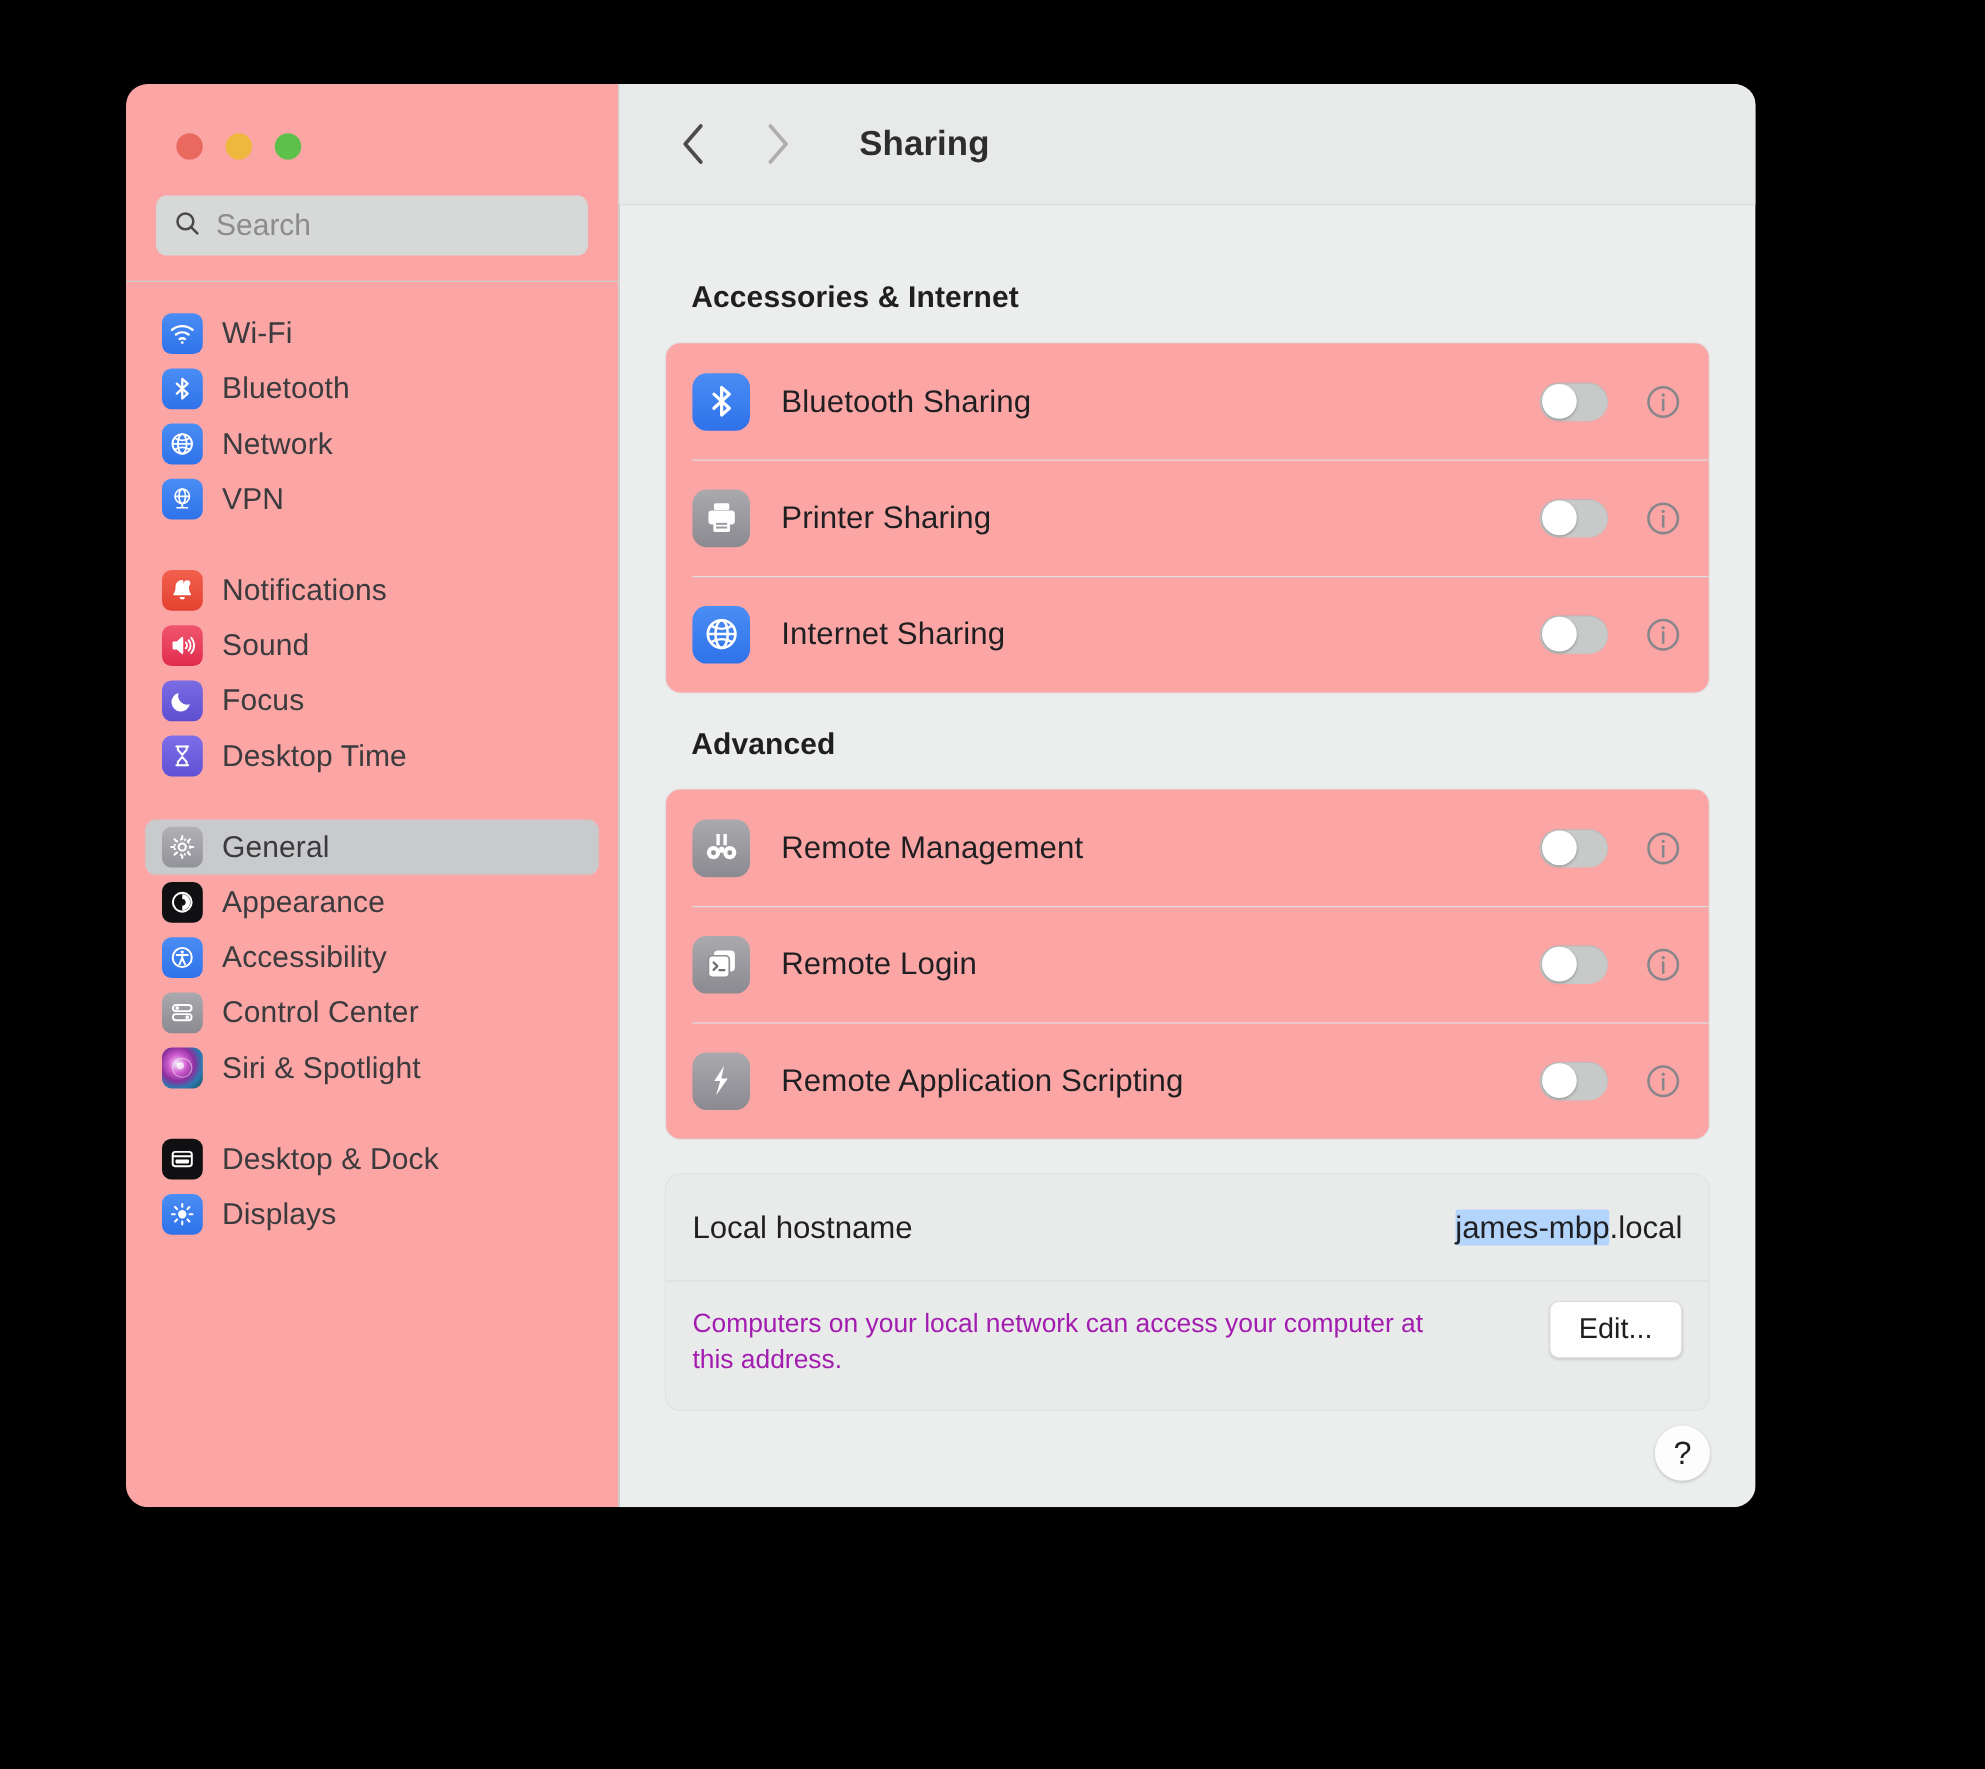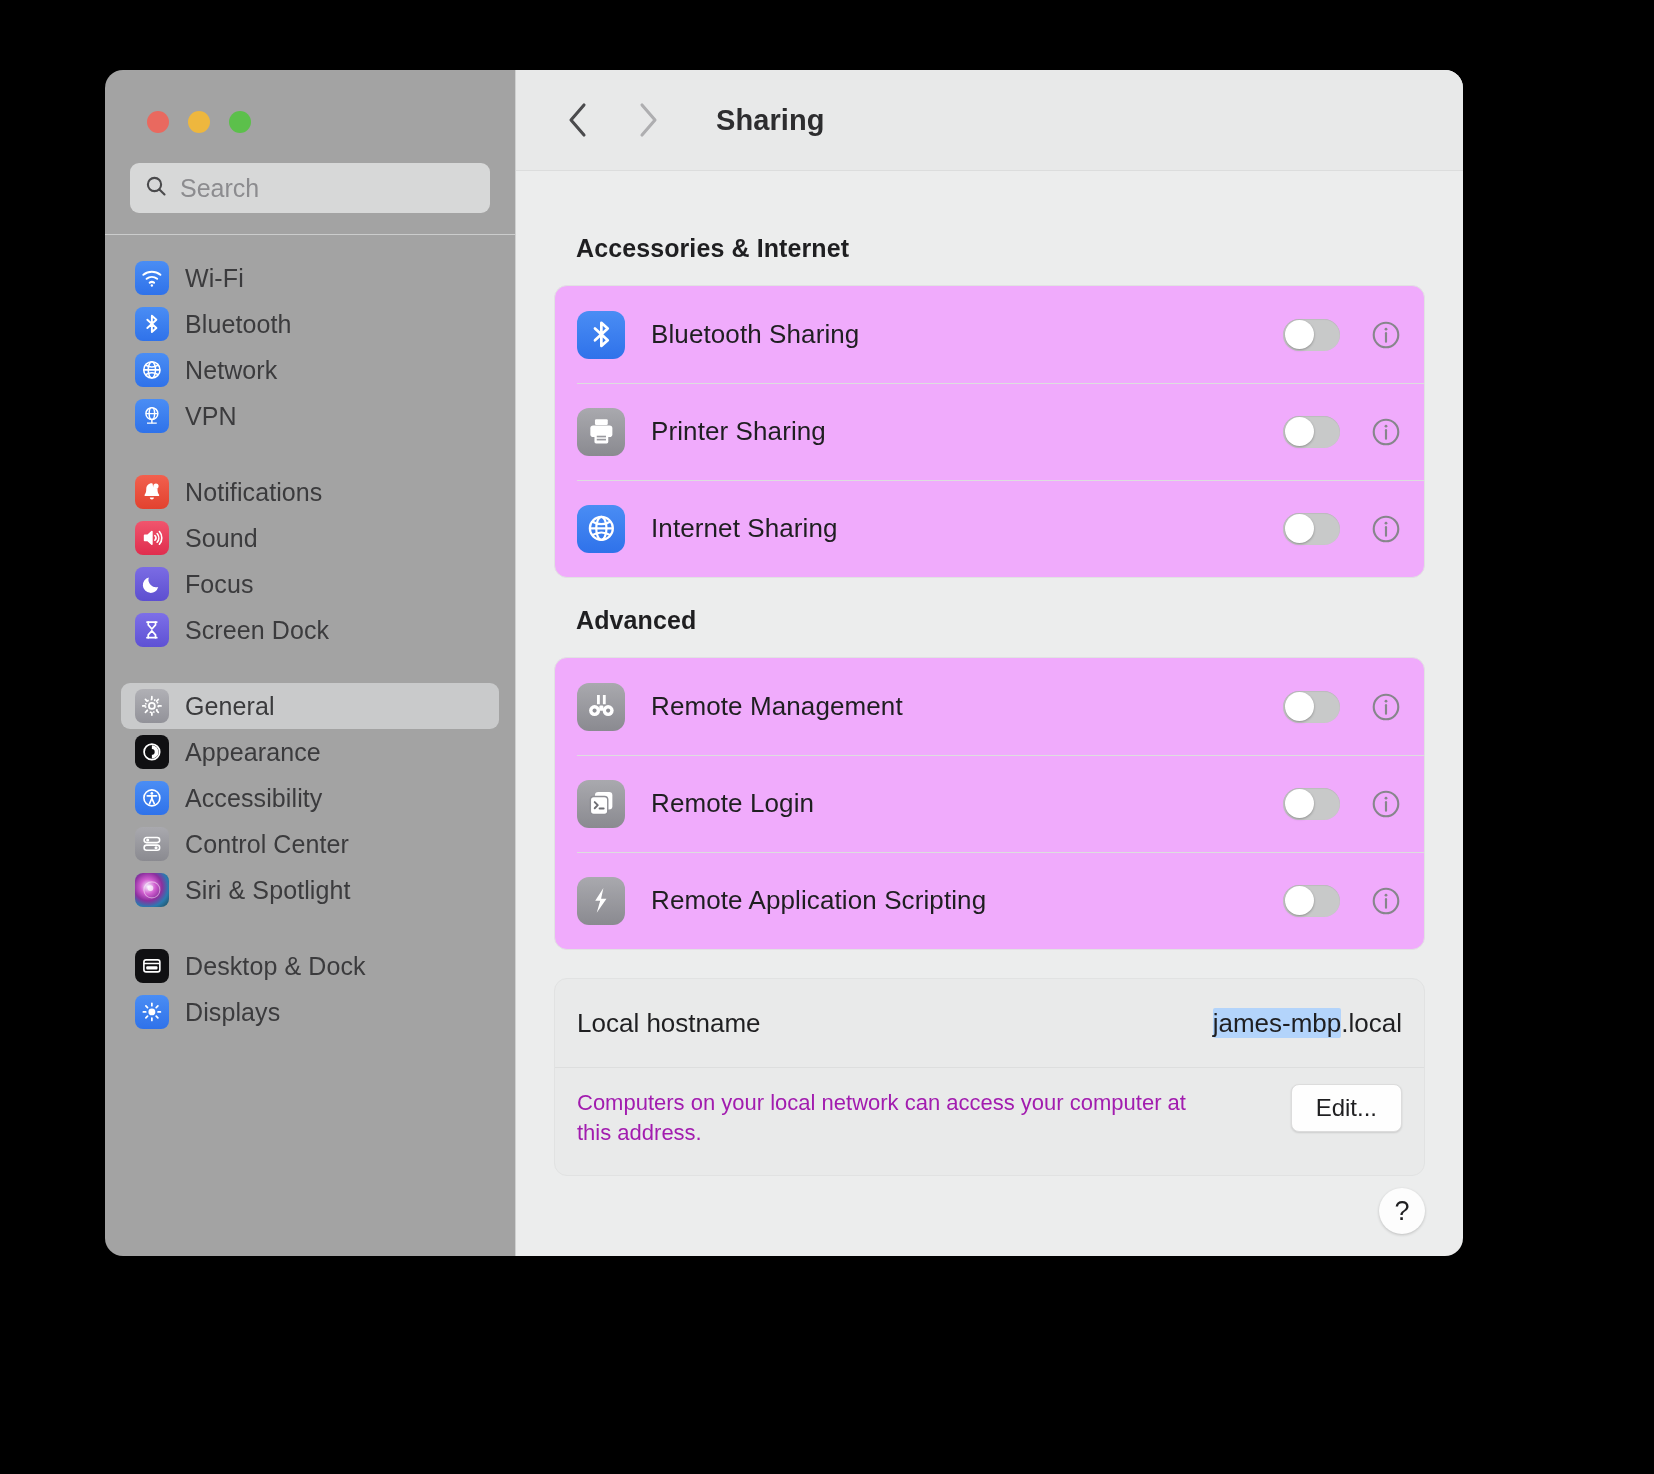--- a/index.html
+++ b/index.html
@@ -18,21 +18,21 @@
     width: 1358px; height: 1186px;
     border-radius: 18px;
     overflow: hidden;
     display: flex;
     box-shadow: 0 22px 60px rgba(0,0,0,.45);
   }
 
   
   #sidebar {
     width: 411px;
-    background: #a3a3a3;
+    background: #fca5a5;
     display: flex;
     flex-direction: column;
     border-right: 1px solid #cfd0d0;
     position: relative;
   }
   .traffic {
     display: flex; gap: 19px;
     padding: 41px 0 0 42px;
   }
   .light { width: 22px; height: 22px; border-radius: 50%; }
@@ -142,21 +142,21 @@
   .section-title {
     font-size: 25px;
     font-weight: bold;
     color: #1f1f21;
     margin: 28px 0 22px 22px;
     letter-spacing: .1px;
   }
   .section-title.first { margin-top: 50px; }
 
   .card {
-    background: #f0abfc;
+    background: #fca5a5;
     border: 1px solid #e1e2e2;
     border-radius: 13px;
     overflow: hidden;
   }
   .row {
     display: flex; align-items: center;
     height: 97px;
     padding: 0 22px 0 22px;
     position: relative;
   }
@@ -380,21 +380,21 @@
           </div>
           <div class="sb-item">
             <span class="sb-icon" style="width:34px;height:34px;flex:0 0 34px;border-radius:8px;background:linear-gradient(180deg,#7d6fe8,#5e51d4);">
        <svg width="21.76" height="21.76" viewBox="0 0 24 24" fill="none" stroke="#fff" stroke-width="1.9" stroke-linecap="round" stroke-linejoin="round">
         <line x1="6.6" y1="3.4" x2="17.4" y2="3.4"></line>
                 <line x1="6.6" y1="20.6" x2="17.4" y2="20.6"></line>
         <path d="M8 3.4v3.1L12 11l4-4.5V3.4"></path>
                 <path d="M8 20.6v-3.1L12 13l4 4.5v3.1"></path>
               </svg>
             </span>
-            <span class="sb-label">Screen Dock</span>
+            <span class="sb-label">Desktop Time</span>
           </div>
         </div>
         <div class="sb-group">
           <div class="sb-item selected">
             <span class="sb-icon" style="width:34px;height:34px;flex:0 0 34px;border-radius:8px;background:linear-gradient(180deg,#b0b0b5,#929299);">
        <svg width="21.76" height="21.76" viewBox="0 0 24 24" fill="none" stroke="#fff" stroke-width="1.9">
         <circle cx="12" cy="12" r="3.3"></circle>
         <path d="M12 1.9v2.6M12 19.5v2.6M22.1 12h-2.6M4.5 12H1.9M19.1 4.9l-1.8 1.8M6.7 17.3l-1.8 1.8M19.1 19.1l-1.8-1.8M6.7 6.7L4.9 4.9" stroke-linecap="round"></path>
         <circle cx="12" cy="12" r="7.1" stroke-dasharray="1.6 2.3"></circle>
               </svg>

